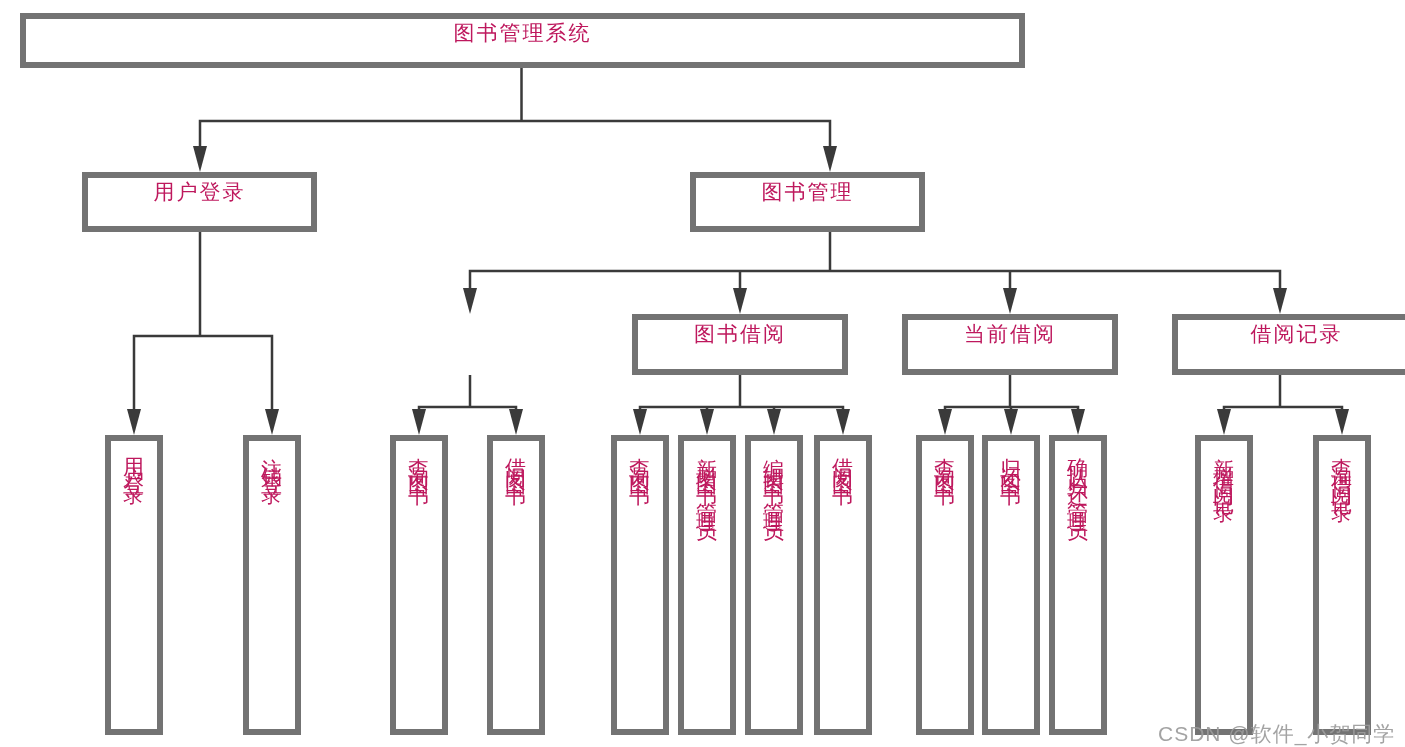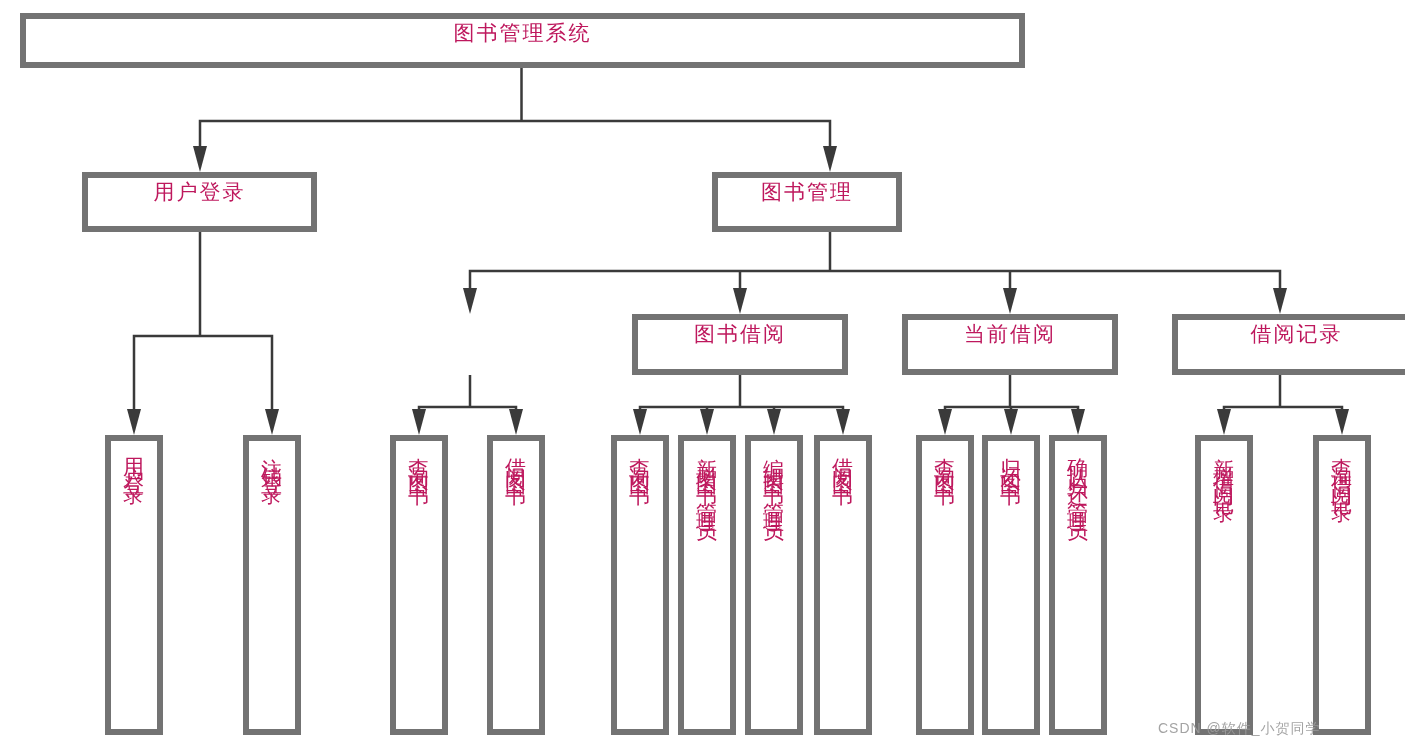--- a/index.html
+++ b/index.html
@@ -37,21 +37,21 @@
     writing-mode: vertical-rl;
     text-orientation: mixed;
     letter-spacing: 9px;
     line-height: 1;
     white-space: nowrap;
   }
   .watermark {
     position: absolute;
     left: 1158px;
     top: 720px;
-    font-size: 14px;
+    font-size: 21px;
     letter-spacing: 1px;
     color: rgba(155, 155, 155, 0.92);
     z-index: 10;
     white-space: nowrap;
   }
 </style>
 </head>
 <body>
 
 <div id="diagram">
@@ -96,21 +96,21 @@
     </g>
   </svg>
 
   <div class="hbox" style="left:20px;top:13px;width:1005px;height:55px">
     <span>图书管理系统</span>
   </div>
 
   <div class="hbox" style="left:82px;top:172px;width:235px;height:60px">
     <span>用户登录</span>
   </div>
-  <div class="hbox" style="left:712px;top:172px;width:190px;height:60px">
+  <div class="hbox" style="left:690px;top:172px;width:235px;height:60px">
     <span>图书管理</span>
   </div>
 
   <div class="hbox" style="left:902px;top:314px;width:216px;height:61px">
     <span>当前借阅</span>
   </div>
   <div class="hbox" style="left:632px;top:314px;width:216px;height:61px">
     <span>图书借阅</span>
   </div>
   <div class="hbox" style="left:1172px;top:314px;width:249px;height:61px">

